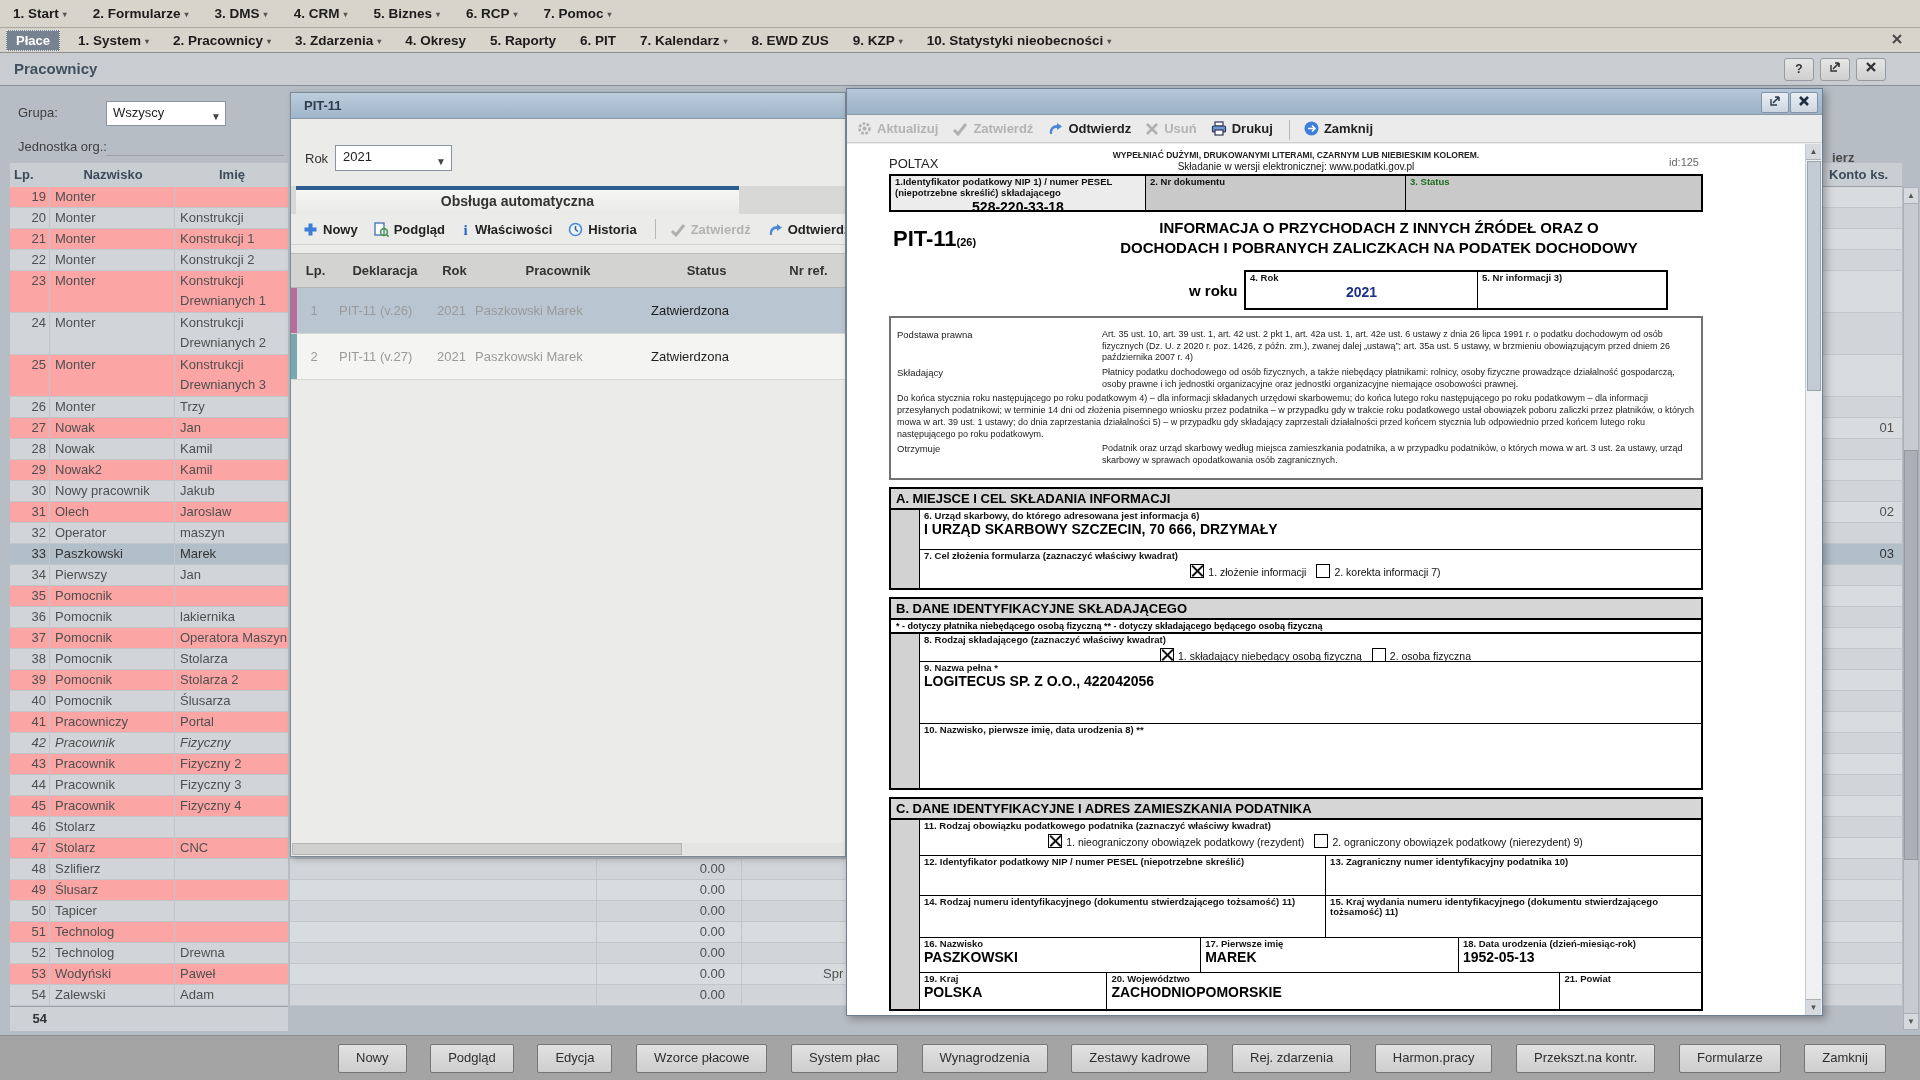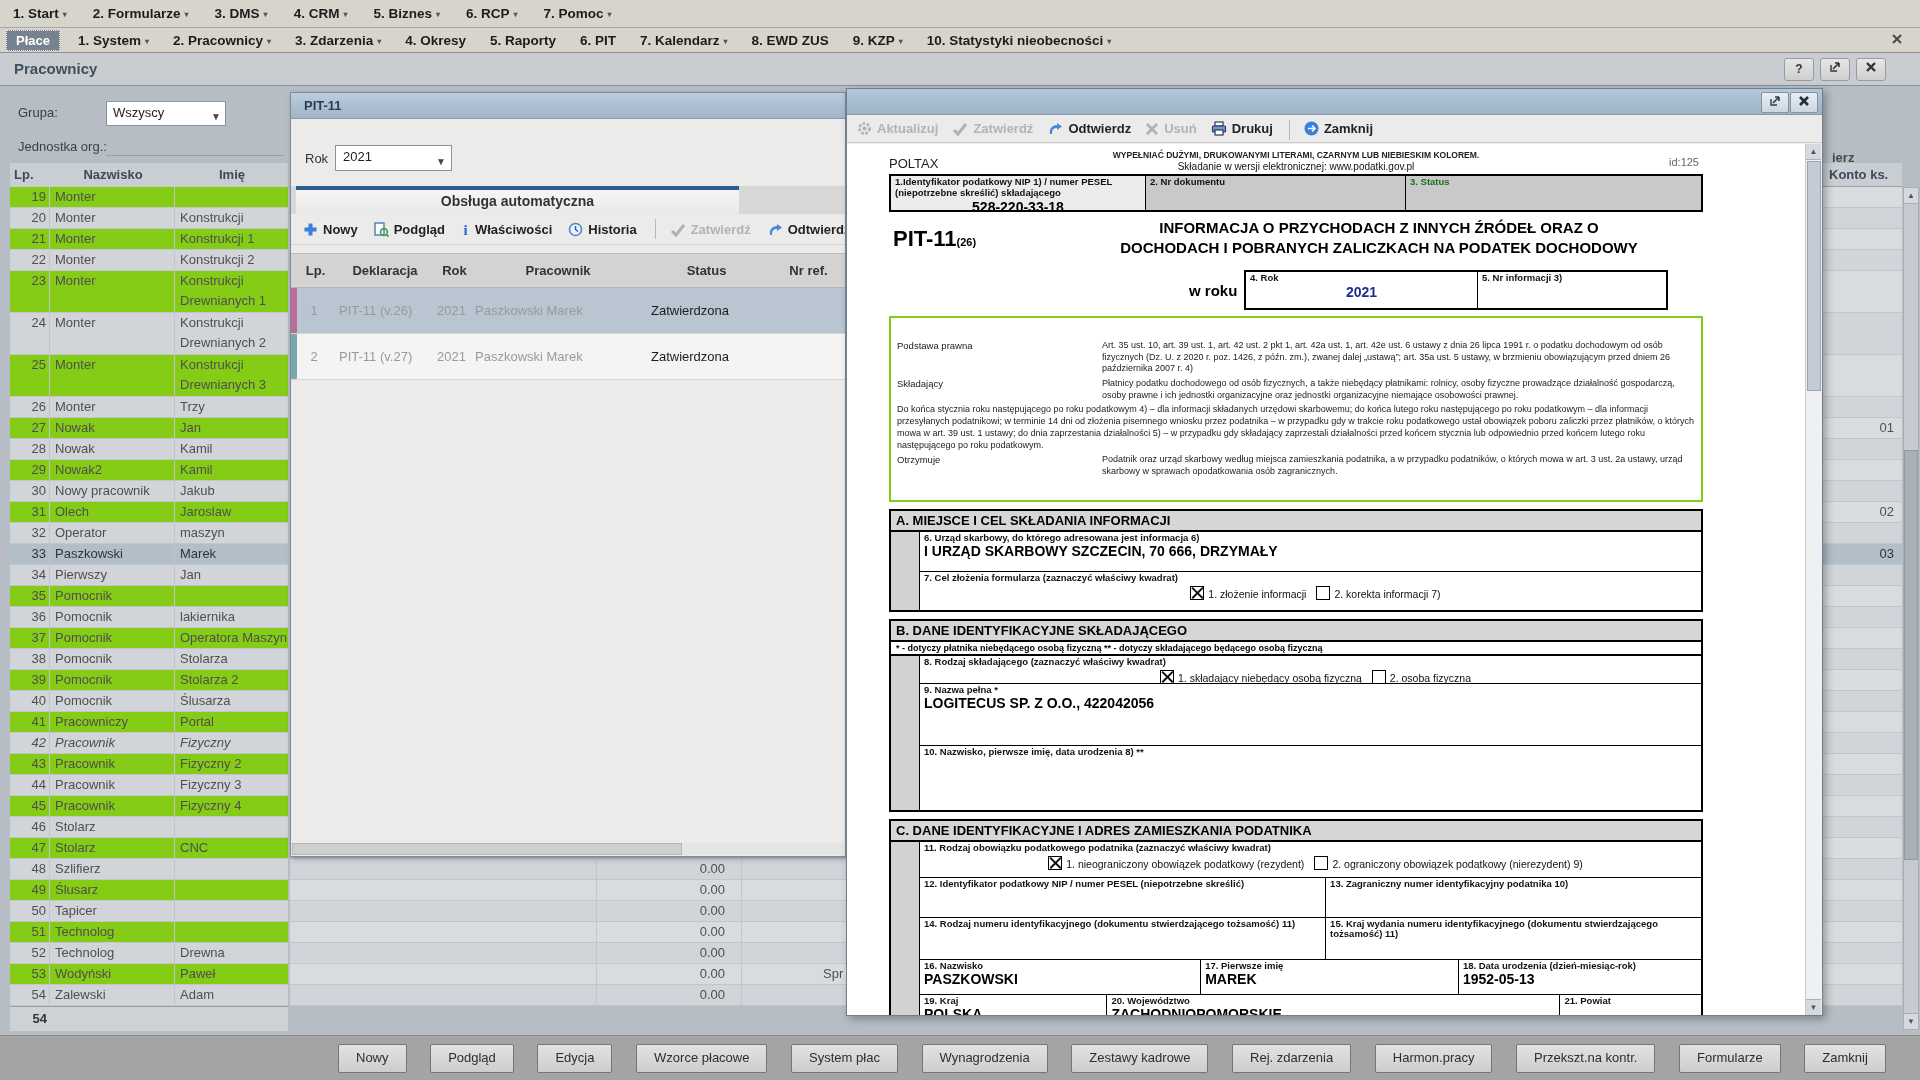--- a/index.html
+++ b/index.html
@@ -20,21 +20,21 @@
   #filters{position:absolute;left:10px;top:93px;width:278px;height:66px;}
   .flabel{position:absolute;font-size:13px;color:#3f3f3f;}
   #grupaSelect{position:absolute;left:96px;top:8px;width:112px;height:23px;background:#fff;border:1px solid #8a949e;font-size:13px;color:#222;line-height:21px;padding-left:6px;cursor:pointer;}
   #grupaSelect .selarrow{position:absolute;right:4px;top:4px;font-size:10px;color:#444;}
   #jednostkaInput{position:absolute;left:96px;top:44px;width:178px;height:18px;border:none;border-bottom:1px solid #9aa0a6;background:transparent;}
   #lefttable{position:absolute;left:10px;top:163px;width:278px;height:867px;background:#d6d9dc;}
   .lt-head{position:absolute;left:0;top:0;width:278px;height:24px;background:#c9ced3;border-bottom:1px solid #9aa0a6;}
   .lt-head .h{position:absolute;top:0;font-size:13px;font-weight:bold;color:#3c4a59;line-height:24px;}
   #ltrows{position:absolute;left:0;top:24px;width:278px;}
   .ltrow{position:relative;width:278px;border-bottom:1px solid #c2c6ca;box-sizing:border-box;}
-  .ltrow.a{background:#84cc16;} .ltrow.b{background:#d1d5d9;}
+  .ltrow.a{background:#fca5a5;} .ltrow.b{background:#d1d5d9;}
   .ltrow.sel{background:#b2bfc9;}
   .ltc{position:absolute;top:0;bottom:0;font-size:13px;color:#4f4f4f;overflow:hidden;white-space:nowrap;}
   .ltrow.sel .ltc{color:#333;}
   .ltc.lp{left:0;width:40px;text-align:right;padding-right:3px;box-sizing:border-box;border-right:1px solid #c2c6ca;}
   .ltc.naz{left:41px;width:124px;padding-left:4px;box-sizing:border-box;border-right:1px solid #c2c6ca;}
   .ltc.imi{left:166px;width:112px;padding-left:4px;box-sizing:border-box;}
   .ltrow .ltc{line-height:20px;}
   .ltrow.tall .ltc.imi{white-space:normal;line-height:20px;}
   #ltfooter{position:absolute;left:0;top:843px;width:278px;height:24px;background:#ced2d6;border-top:1px solid #9aa0a6;}
   #ltfooter span{position:absolute;left:0;width:37px;text-align:right;font-size:13px;font-weight:bold;color:#333;line-height:23px;}
@@ -107,21 +107,21 @@
   .greenlab{color:#1b6e1b;}
   #titleblock{position:relative;height:52px;margin-top:6px;}
   #pitcode{position:absolute;left:4px;top:8px;font-size:22px;font-weight:bold;}
   #pitver{font-size:11px;font-weight:bold;}
   #ftitle{position:absolute;left:170px;top:0;width:640px;text-align:center;font-size:15px;font-weight:bold;line-height:1.35;}
   #wrokurow{position:relative;height:40px;margin-bottom:6px;}
   #wroku{position:absolute;left:300px;top:12px;font-size:15px;font-weight:bold;}
   #box45{position:absolute;left:269px;top:0;width:424px;height:40px;border:2px solid #000;box-sizing:border-box;display:flex;margin-left:86px;}
   #box45 .c4{width:232px;border-right:1.5px solid #000;box-sizing:border-box;}
   #box45 .c5{flex:1;}
-  #legal{margin-top:1px;border:2px solid #84cc16;padding:19px 6px;font-size:9px;color:#222;}
+  #legal{margin-top:1px;border:2px solid #737373;padding:8px 6px;font-size:9px;color:#222;}
   .legrow{display:flex;margin:3px 0;}
   .legrow .l{width:205px;flex:none;font-size:9.5px;color:#222;}
   .legrow .t{flex:1;line-height:1.3;}
   .sechdr{border:2px solid #000;border-bottom:none;background:#d6d6d6;font-size:13px;font-weight:bold;padding:2px 5px;margin-top:7px;}
   .secnote{border:2px solid #000;border-bottom:none;background:#fff;font-size:9px;font-weight:bold;padding:1px 5px;}
   .secbody{border:2px solid #000;display:flex;}
   .gutter{width:28px;flex:none;background:#d2d2d2;border-right:1px solid #000;}
   .fields{flex:1;}
   .frow{border-bottom:1.5px solid #000;position:relative;box-sizing:border-box;}
   .frow:last-child{border-bottom:none;}

